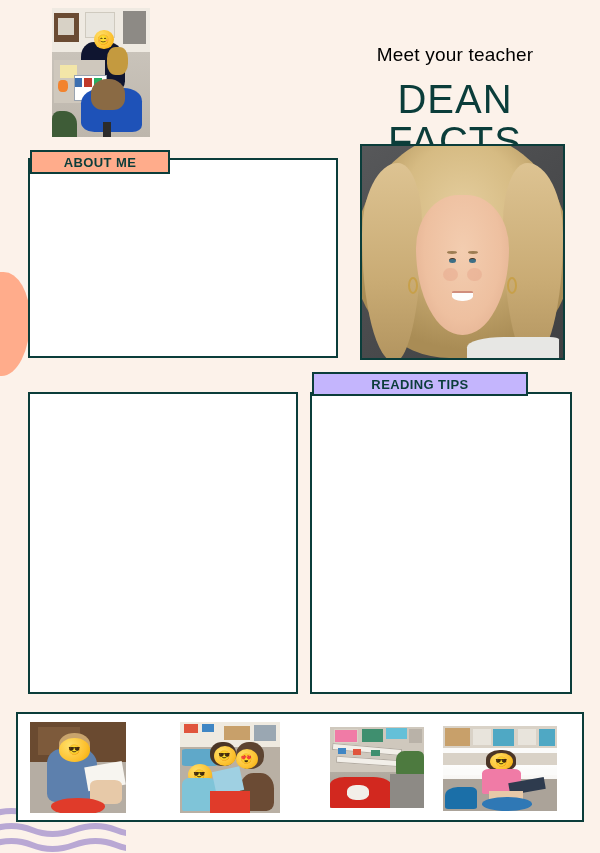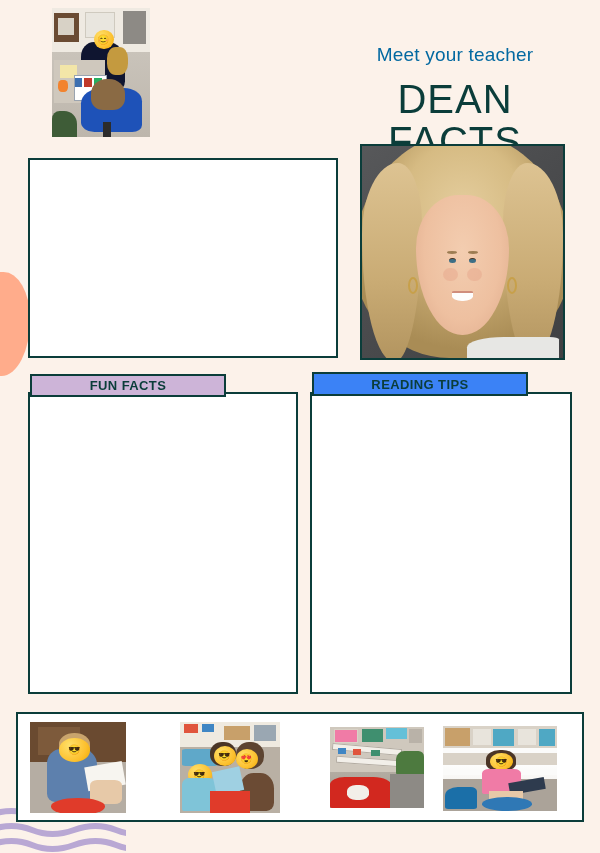--- a/index.html
+++ b/index.html
@@ -126,21 +126,21 @@
     font-weight: bold;
     color: #0b3d3a;
     letter-spacing: .4px;
     z-index: 4;
   }
 
   
   #meet-label {
     position: absolute; left: 340px; top: 44px; width: 230px;
     text-align: center;
-    font-size: 19px; color: #0369a1; letter-spacing: .2px;
+    font-size: 19px; color: #000000; letter-spacing: .2px;
   }
   #teacher-name {
     position: absolute; left: 330px; top: 78px; width: 250px;
     text-align: center;
     font-size: 40px; font-weight: 400; color: #0b3d3a;
     letter-spacing: 1px; line-height: 1.05;
   }
 
   
   #about-card { left: 28px; top: 158px; width: 310px; height: 200px; }
@@ -163,21 +163,21 @@
     position: absolute; left: 48px; top: 410px; width: 242px;
     font-size: 13.2px; line-height: 19.6px; color: #0b3d3a;
     list-style: disc; padding-left: 14px;
   }
   #fun-list li { margin-bottom: 1px; }
 
   
   #tips-card { left: 310px; top: 392px; width: 262px; height: 302px; }
   #tips-tab {
     left: 312px; top: 372px; width: 216px; height: 24px;
-    background: #3b82f6; font-size: 13px;
+    background: #c4b5fd; font-size: 13px;
   }
   #tips-list {
     position: absolute; left: 328px; top: 400px; width: 238px;
     font-size: 11.4px; line-height: 16.2px; color: #0b3d3a;
     list-style: disc; padding-left: 14px;
   }
   #tips-list li { margin-bottom: 1.5px; }
   #tips-list b { font-weight: bold; }
 
   
@@ -242,24 +242,24 @@
       <div class="cheek l"></div>
         <div class="cheek r"></div>
       <div class="mouth"></div>
     </div>
     <div class="earring l"></div>
     <div class="earring r"></div>
     <div class="shoulder"></div>
   </div>
 
   <div class="card" id="about-card"></div>
+  <div class="card-tab" id="about-tab">ABOUT ME</div>
   <div id="about-text">Hi there! My name is Dean Jones, and I'm so excited to work with your child this year as a reading interventionist. I believe every child can grow as a reader when given the right support at the right time. My goal is to meet students where they are and provide instruction in a nurturing environment that builds confidence, motivation, and strong reading skills. Early intervention plays a vital role in helping students develop the foundation they need for long-term success.</div>
 
   <div class="card" id="fun-card"></div>
-  <div class="card-tab" id="fun-tab">FUN FACTS</div>
   <ul id="fun-list">
     <li>I love to read children's books, share exciting stories with my students and often using the @NovelEffect app.</li>
     <li>I enjoy crafting and often incorporate fun art projects into our lessons.</li>
     <li>My favorite outdoor activity is going on nature walks with my family.</li>
     <li>I love integrating social studies, history and other subjects with reading.</li>
     <li>I have a dog named Sassie.</li>
   </ul>
 
   <div class="card" id="tips-card"></div>
   <div class="card-tab" id="tips-tab">READING TIPS</div>

